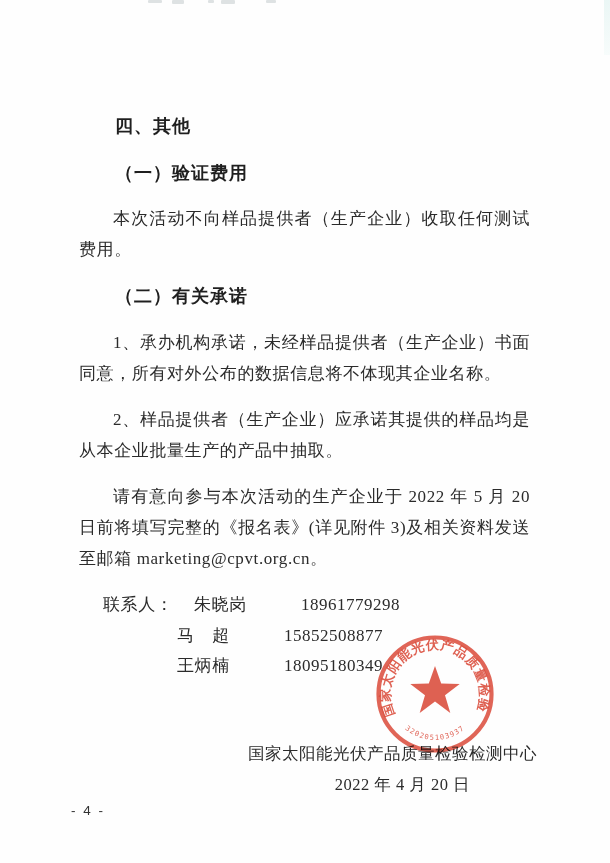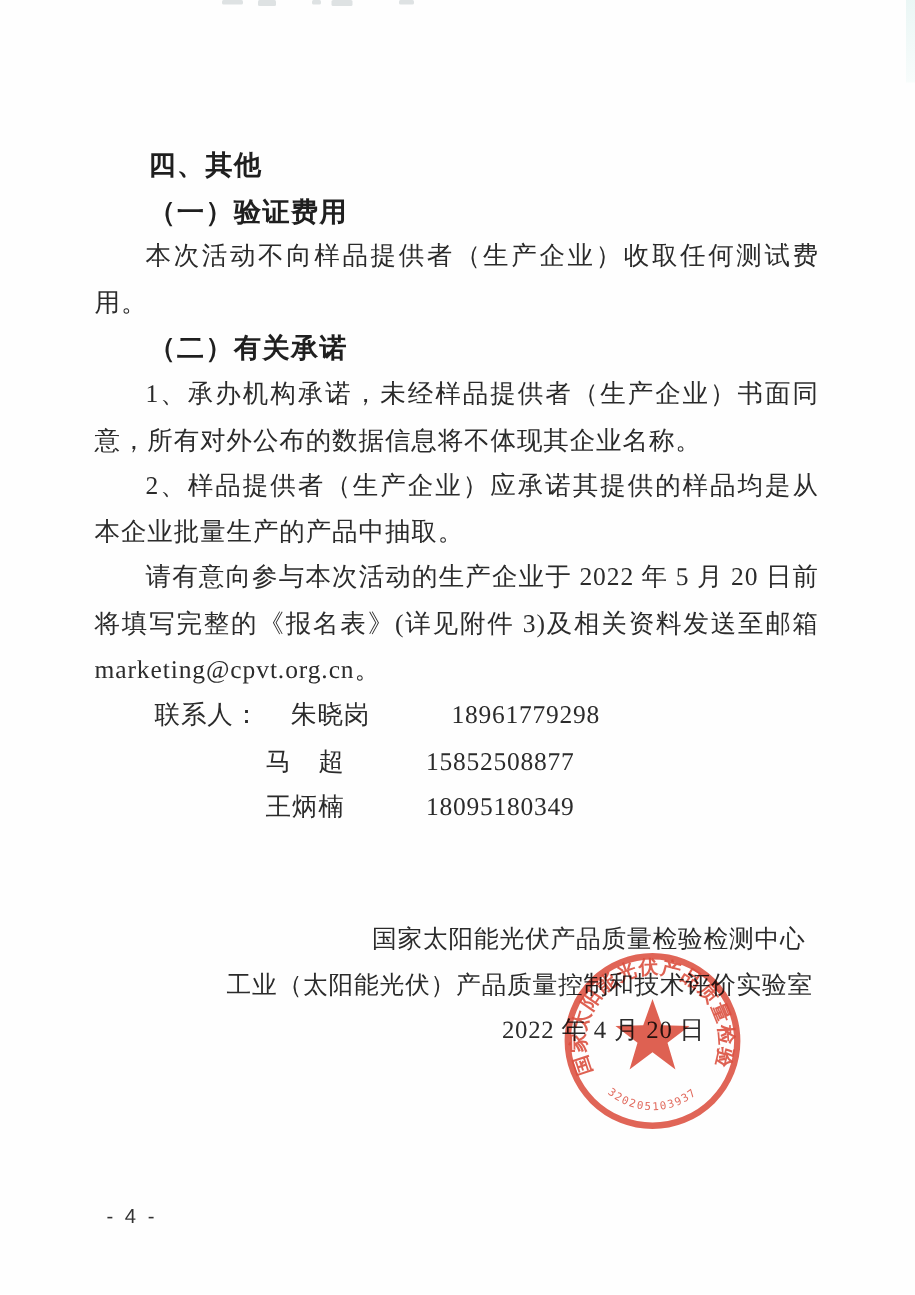--- a/index.html
+++ b/index.html
@@ -20,25 +20,25 @@
   .artifact.a5 { left:266px; top:0; width:10px; height:3px; }
   .edge-tint { position:absolute; right:0; top:0; width:6px; height:55px;
     background:linear-gradient(180deg,#e2f3f1,#f4fbfa); opacity:.7; }
 
   .content {
     position:absolute; left:63px; top:95px; width:483px;
     font-size:17px; line-height:30.6px;
     letter-spacing:.6px; text-align:justify;
   }
   .section-title, .sub-heading {
-    margin:0; font-size:18px; font-weight:700;
+    margin:16px; font-size:18px; font-weight:700;
     text-indent:2em; line-height:30.6px; color:#1f1f1f;
     letter-spacing:1px;
   }
-  .para { margin:0; text-indent:2em; }
+  .para { margin:16px; text-indent:2em; }
 
   .contacts { margin:0; }
   .contact-row { display:flex; padding-left:40px;gap:17px; }
   .contact-row.no-label { padding-left:114px; }
   .contact-label { width:74px; flex:none; }
   .contact-name  { width:58px; flex:none; margin-right:32px; }
   .contact-name.center { text-align:justify; }
   .contact-phone { letter-spacing:.5px; }
 
   .signature { margin-top:57px; text-align:right; font-size:16.5px; }
@@ -94,21 +94,20 @@
         <span class="contact-phone">15852508877</span>
       </div>
       <div class="contact-row no-label">
         <span class="contact-name">王炳楠</span>
         <span class="contact-phone">18095180349</span>
       </div>
     </div>
 
     <div class="signature">
       <div class="sig-line l1">国家太阳能光伏产品质量检验检测中心</div>
-      <div class="sig-line l2">工业（太阳能光伏）产品质量控制和技术评价实验室</div>
       <div class="sig-line date">2022 年 4 月 20 日</div>
     </div>
 
   </div>
 
   <div class="stamp">
     <svg width="124" height="124" viewBox="0 0 124 124">
       <defs>
         <path id="arcTop" d="M 23,84.5 A 45,45 0 1,1 101,84.5" fill="none"></path>
         <path id="arcBottom" d="M 31.2,96.2 A 46,46 0 0,0 92.8,96.2" fill="none"></path>

